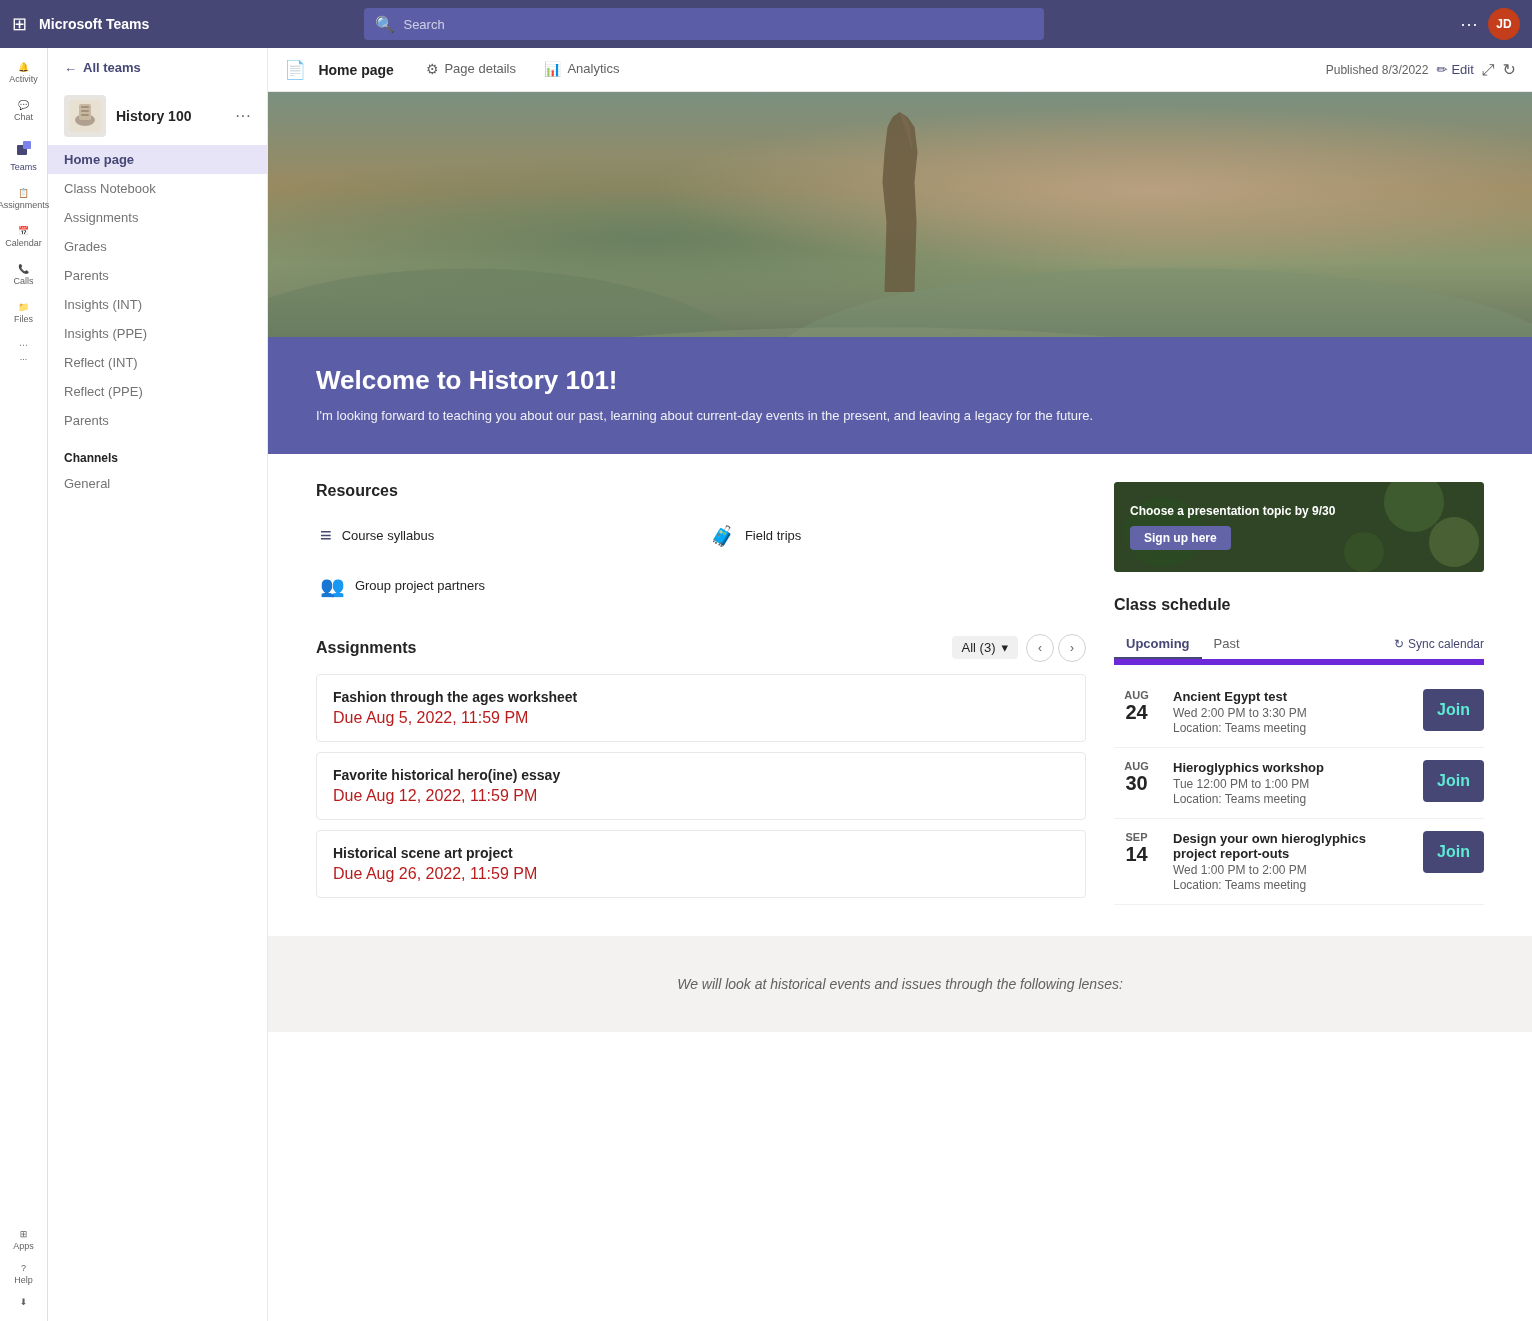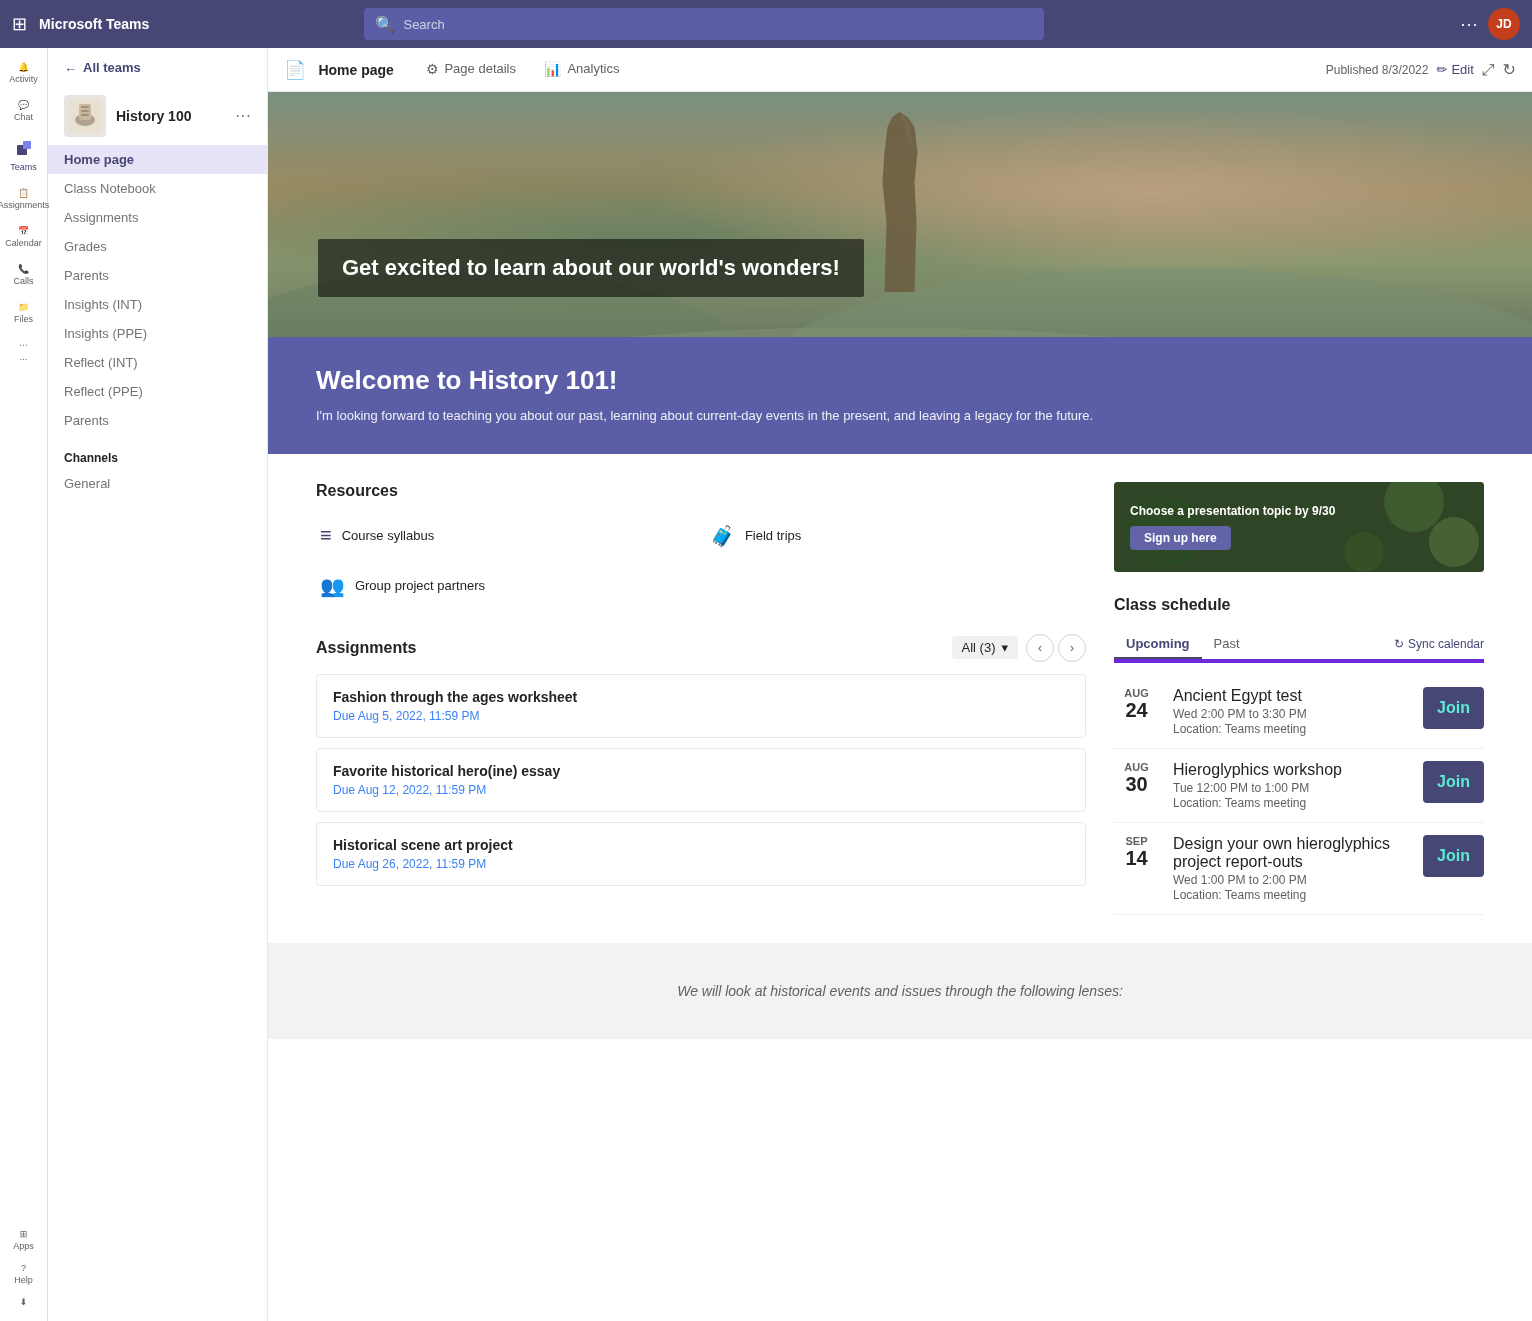--- a/index.html
+++ b/index.html
@@ -256,21 +256,21 @@
       cursor: pointer;
     }
     .assignment-card {
       border: 1px solid #e8e8e8;
       border-radius: 4px;
       padding: 14px 16px;
       margin-bottom: 10px;
       cursor: pointer;
     }
     .assignment-title { font-size: 14px; font-weight: 600; color: #252424; margin-bottom: 4px; }
-    .assignment-due { font-size: 12px; color: #3b82f6; }
+    .assignment-due { font-size: 16px; color: #b91c1c; }
 
     
     .promo-card {
       position: relative;
       border-radius: 4px;
       overflow: hidden;
       margin-bottom: 24px;
       height: 90px;
     }
     .promo-bg {
@@ -297,21 +297,21 @@
       font-size: 12px;
       font-weight: 600;
       cursor: pointer;
       width: fit-content;
       text-align: center;
     }
 
     
     .schedule-tabs {
       display: flex; align-items: center;
-      border-bottom: 4px solid #6d28d9;
+      border-bottom: 6px solid #6d28d9;
       margin-bottom: 12px;
       gap: 0;
     }
     .schedule-tab {
       padding: 6px 12px;
       font-size: 13px;
       color: #616161;
       cursor: pointer;
       border-bottom: 2px solid transparent;
     }
@@ -326,21 +326,21 @@
       padding: 12px 0;
       border-bottom: 1px solid #f0f0f0;
     }
     .schedule-date {
       text-align: center;
       min-width: 45px;
     }
     .schedule-month { font-size: 11px; color: #616161; text-transform: uppercase; font-weight: 600; }
     .schedule-day { font-size: 20px; font-weight: 700; color: #252424; line-height: 1.1; }
     .schedule-info { flex: 1; }
-    .schedule-event-name { font-size: 16px; font-weight: 400; color: #252424; margin-bottom: 2px; }
+    .schedule-event-name { font-size: 13px; font-weight: 700; color: #252424; margin-bottom: 2px; }
     .schedule-time { font-size: 12px; color: #616161; margin-bottom: 1px; }
     .schedule-location { font-size: 12px; color: #616161; }
     .join-btn {
       background: #464775;
       color: #5eead4;
       border: none;
       border-radius: 4px;
       padding: 12px 14px;
       font-size: 16px;
       font-weight: 600;
@@ -516,23 +516,20 @@
         <polygon points="27,0 35,5 42,15 45,40 42,70 44,110 42,180 12,180 14,110 10,70 12,40 15,15 20,5" fill="#6a5a40" opacity="0.85"></polygon>
         <polygon points="27,0 33,5 38,15 40,40" fill="#7a6a50" opacity="0.7"></polygon>
       </svg>
     </div>
 
     <svg style="position:absolute;bottom:0;left:0;width:100%;height:60%;" viewBox="0 0 1260 150" preserveAspectRatio="none">
       <ellipse cx="200" cy="200" rx="300" ry="120" fill="#6a8060" opacity="0.6"></ellipse>
       <ellipse cx="900" cy="180" rx="400" ry="100" fill="#7a9070" opacity="0.5"></ellipse>
       <ellipse cx="600" cy="220" rx="500" ry="80" fill="#8a9878" opacity="0.4"></ellipse>
     </svg>
-    <div class="hero-overlay">
-      <span class="hero-text">Get excited to learn about our world's wonders!</span>
-    </div>
   </div>
 
   <div class="welcome-banner">
     <div class="welcome-title">Welcome to History 101!</div>
     <div class="welcome-subtitle">I'm looking forward to teaching you about our past, learning about current-day events in the present, and leaving a legacy for the future.</div>
   </div>
 
   <div class="main-body">
 
     <div class="left-col">

